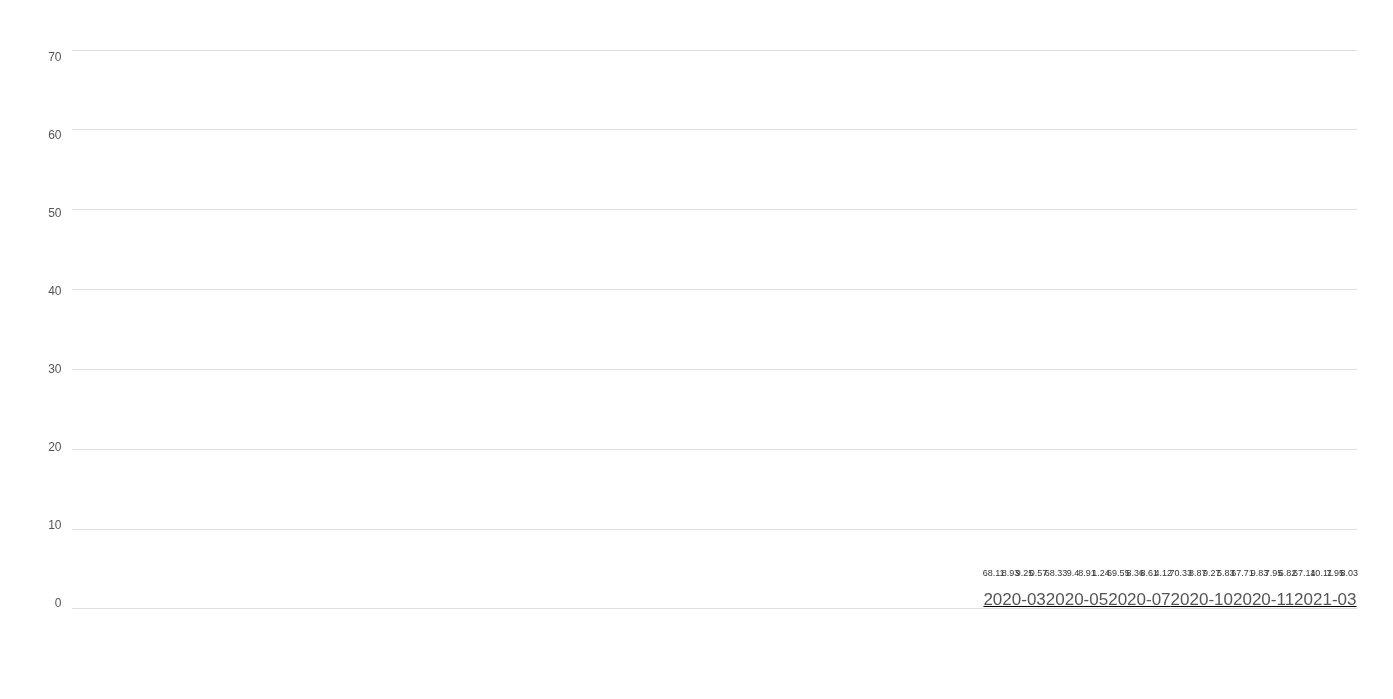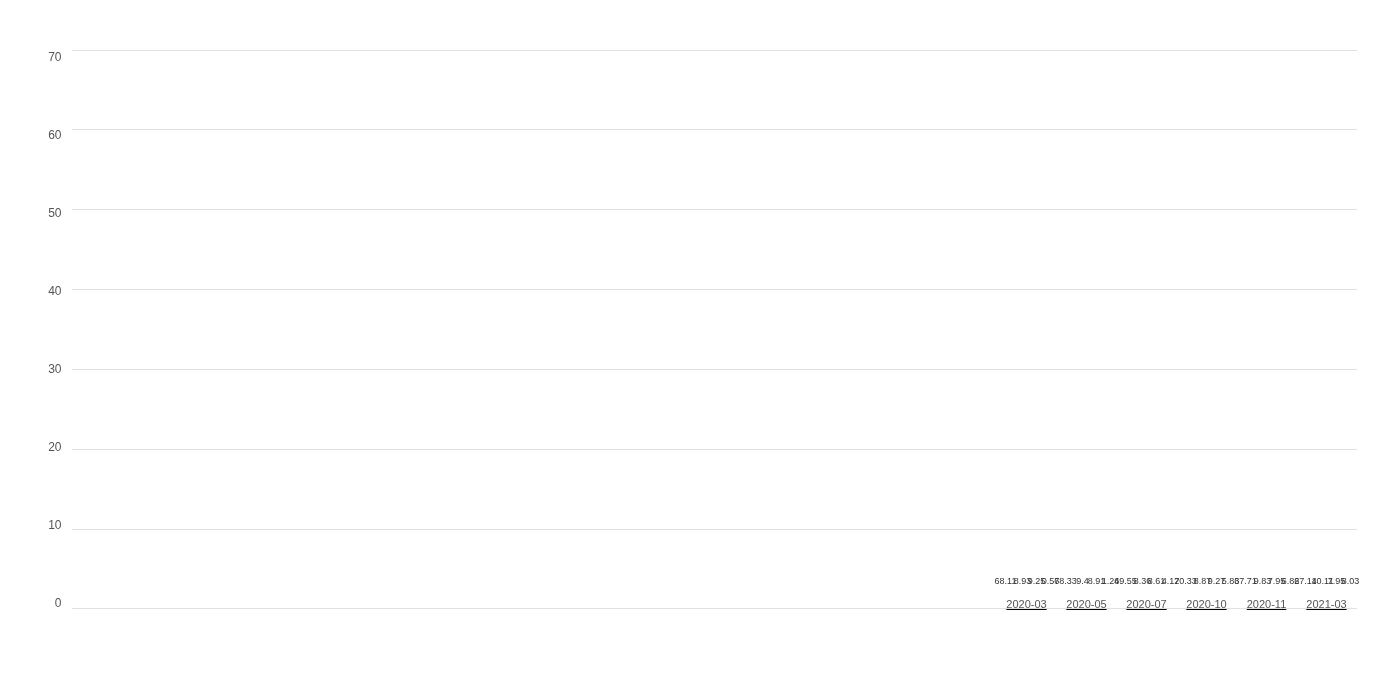--- a/index.html
+++ b/index.html
@@ -82,21 +82,21 @@
       font-size: 9px;
       color: #333;
       white-space: nowrap;
     }
     .bar-chrome { background: #FFE000; width: 18px; }
     .bar-safari { background: #00AEEF; width: 12px; }
     .bar-firefox { background: #FFA500; width: 12px; }
     .bar-edge { background: #003087; width: 10px; }
     .month-label {
       margin-top: 6px;
-      font-size: 11px;
+      font-size: 17px;
       color: #555;
       white-space: nowrap;
     }
   </style>
 </head>
 <body>
 
 <div class="chart-container">
   <div class="chart-area">
     <div class="y-axis-labels" id="y-axis">

